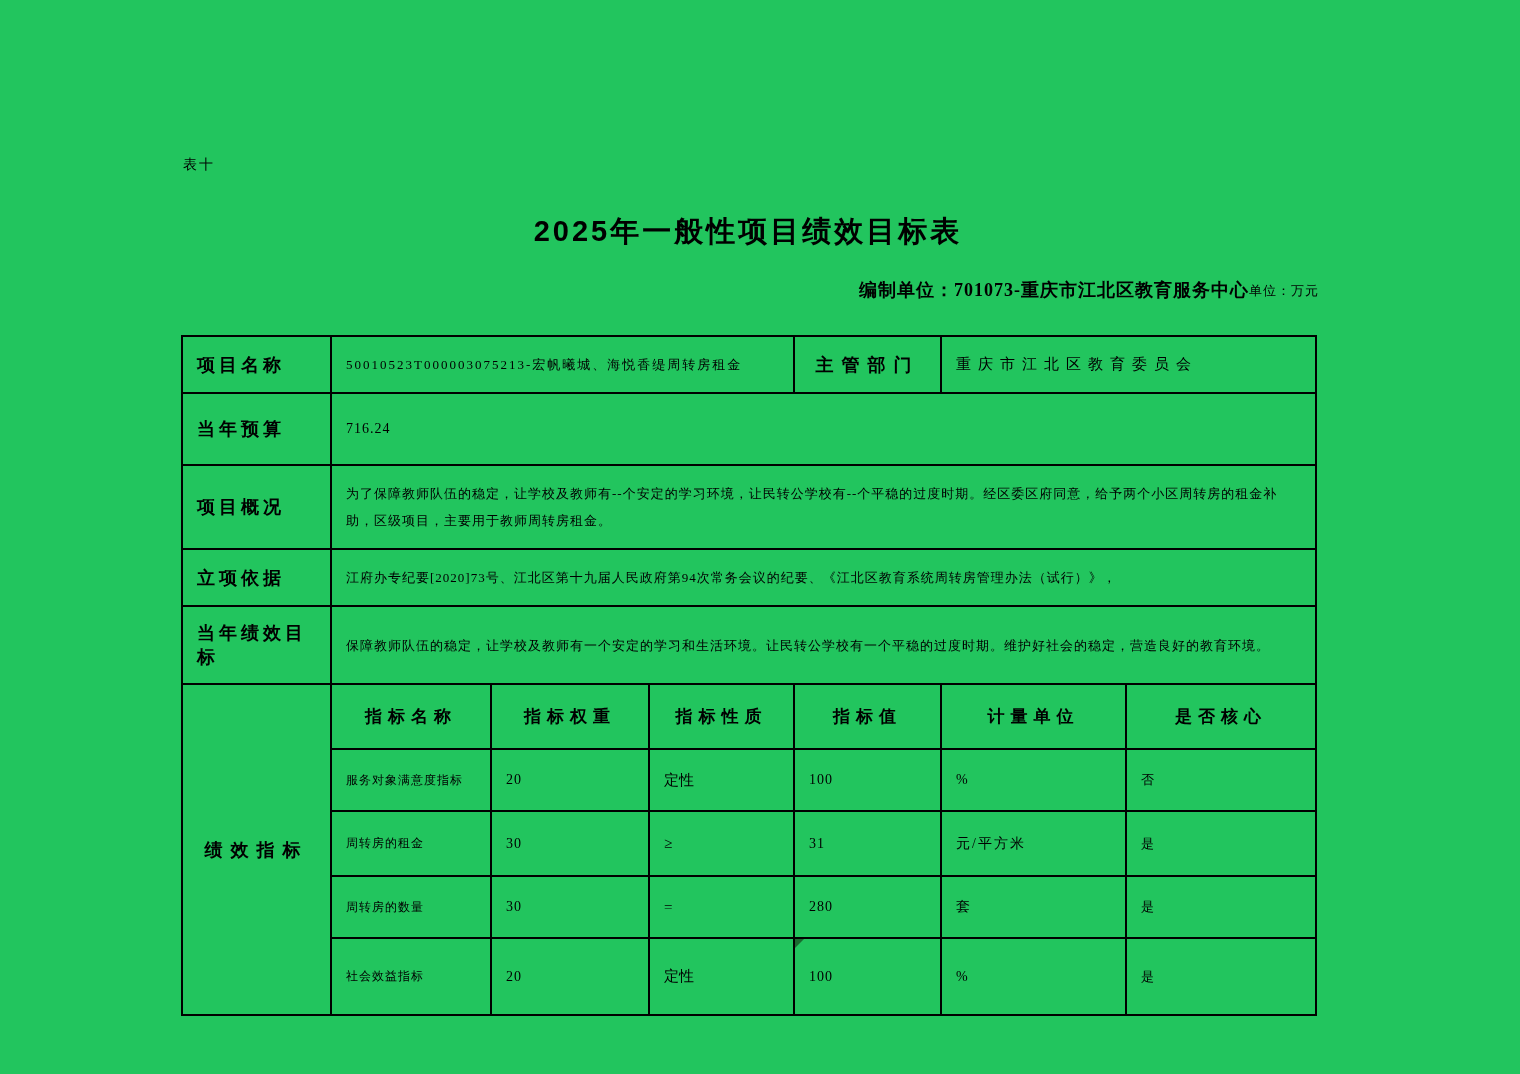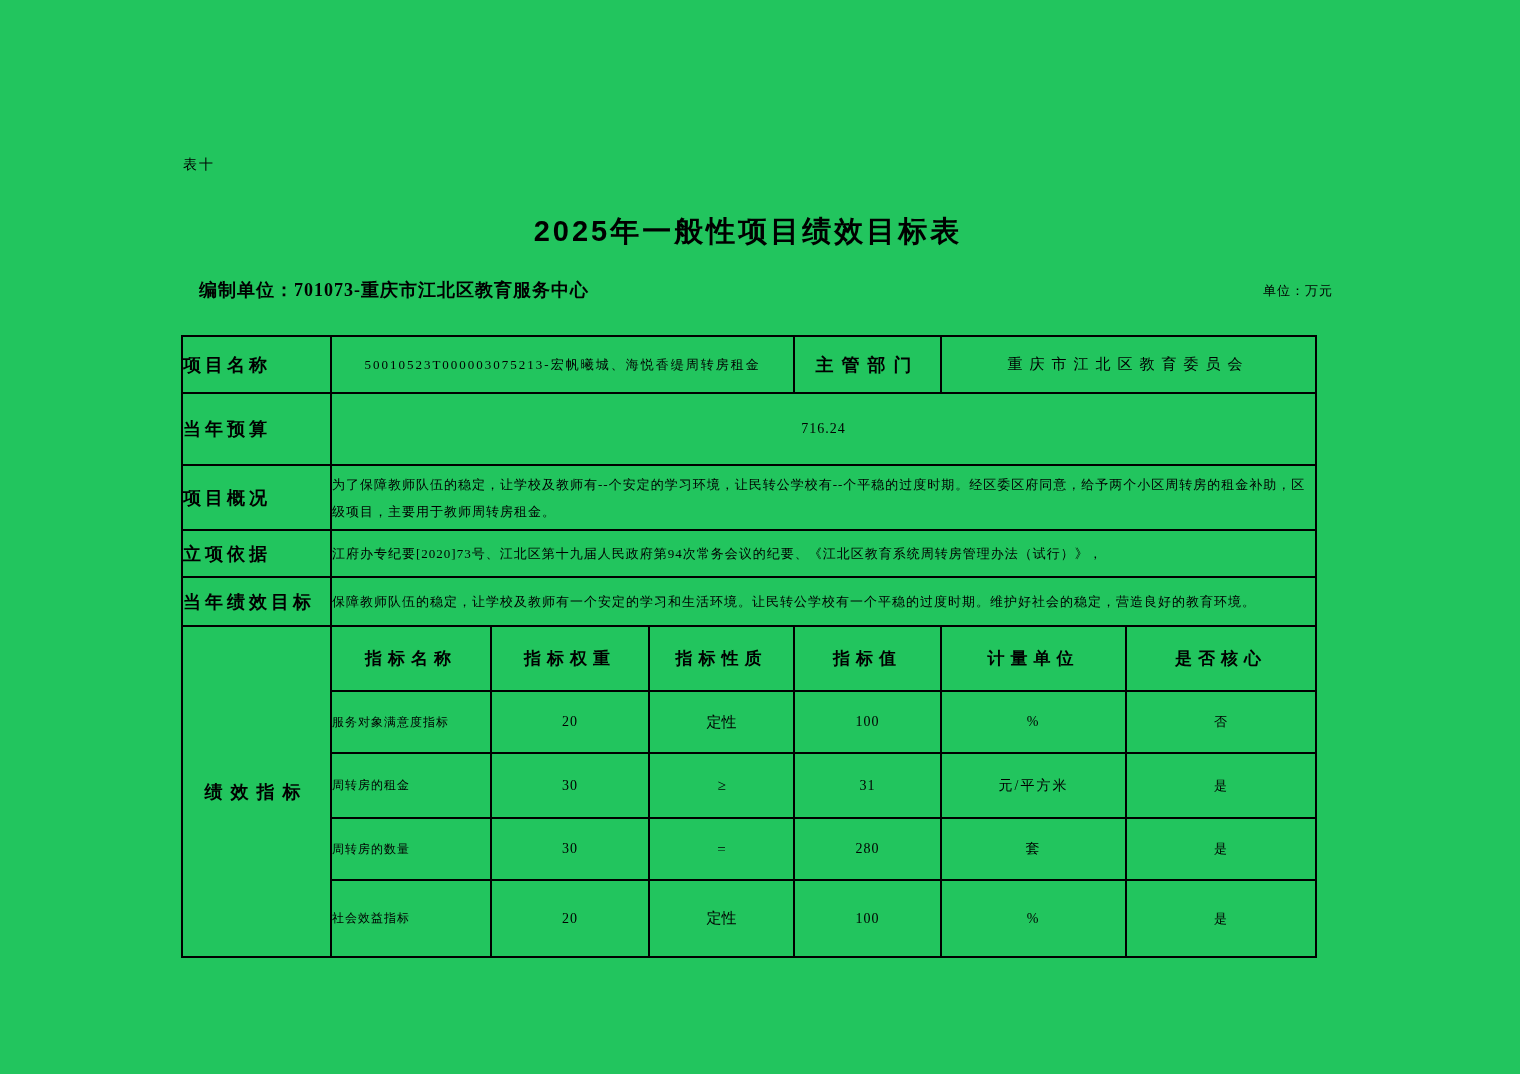--- a/index.html
+++ b/index.html
@@ -8,38 +8,38 @@
     font-family:"Liberation Serif","DejaVu Serif",serif;color:#000;
     overflow:hidden;
   }
   .sheet-note{position:absolute;left:183px;top:156px;font-size:14px;letter-spacing:2px;}
   .title{
     position:absolute;left:181px;top:212px;width:1134px;text-align:center;
     font-size:29px;font-weight:bold;letter-spacing:3px;
     font-family:"Liberation Sans","DejaVu Sans",sans-serif;
   }
   .meta{
-    position:absolute;left:199px;top:278px;width:1134px;
-    display:flex;justify-content:space-between;align-items:flex-end;
+    position:absolute;left:185px;top:278px;width:1134px;
+    display:flex;justify-content:flex-end;align-items:flex-end;
   }
   .prepared{font-size:18px;font-weight:bold;letter-spacing:1px;}
   .unit{font-size:13px;letter-spacing:1px;padding-bottom:2px;}
   table.grid{
     position:absolute;left:181px;top:335px;width:1134px;
     border-collapse:collapse;table-layout:fixed;
   }
   table.grid td{
     border:2px solid #000;overflow:hidden;vertical-align:middle;
-    padding:0;
+    padding:14px;
   }
   tr.r1{height:57px}tr.r2{height:72px}tr.r3{height:65px}tr.r4{height:47px}tr.r5{height:49px}
   tr.r6{height:65px}tr.r7{height:62px}tr.r8{height:65px}tr.r9{height:62px}tr.r10{height:77px}
   td.lbl{font-size:18px;font-weight:bold;letter-spacing:4px;padding-left:6px;text-align:left;}
   td.cc{text-align:center;padding-left:0;letter-spacing:8px;}
-  td.vc{text-align:center;border-radius:17px;}
+  td.vc{text-align:left;}
   td.sm{font-size:13px;letter-spacing:2px;}
   td.dept{font-size:15px;letter-spacing:7px;}
   td.num{font-size:14px;letter-spacing:1px;}
   td.para{font-size:13px;line-height:27px;padding:3px 7px;text-align:left;letter-spacing:1px;}
   td.hdr{font-size:17px;font-weight:bold;text-align:center;letter-spacing:6px;}
   td.ind-name{font-size:12px;text-align:left;padding:0 4px;letter-spacing:1px;}
   td.nat{font-size:15px;}
   td.unit-cell{font-size:14px;letter-spacing:2px;}
   td.core{font-size:13px;letter-spacing:1px;}
   td.rel{position:relative;}

